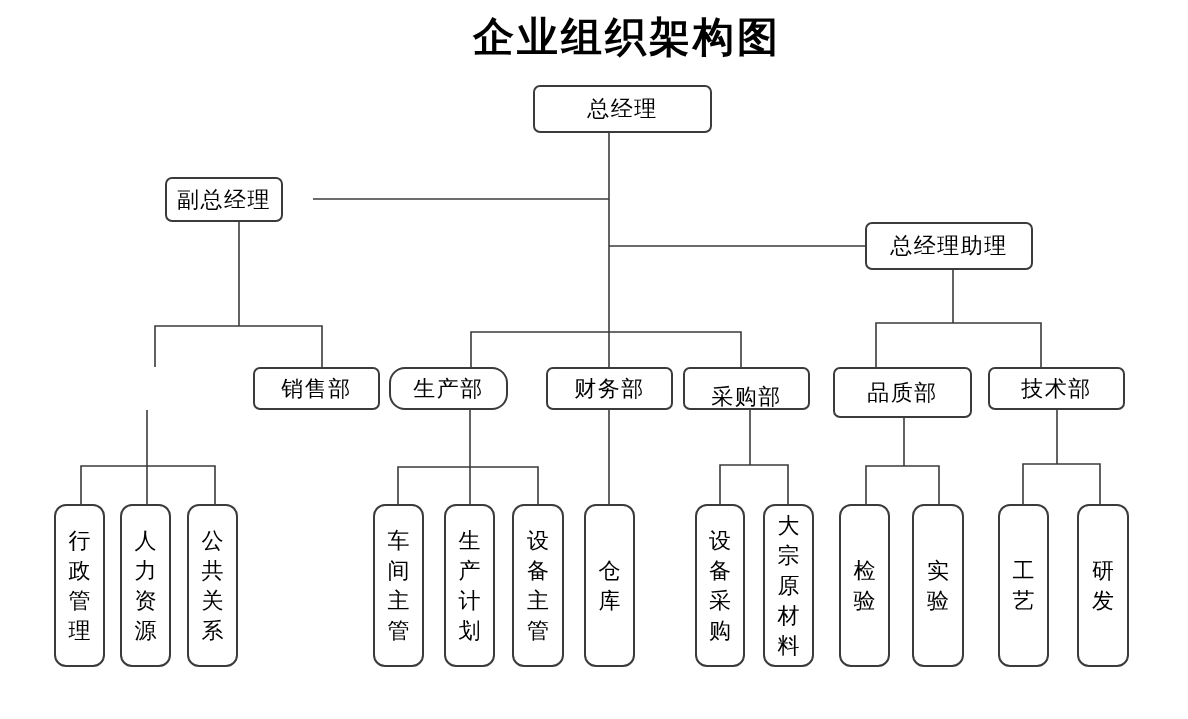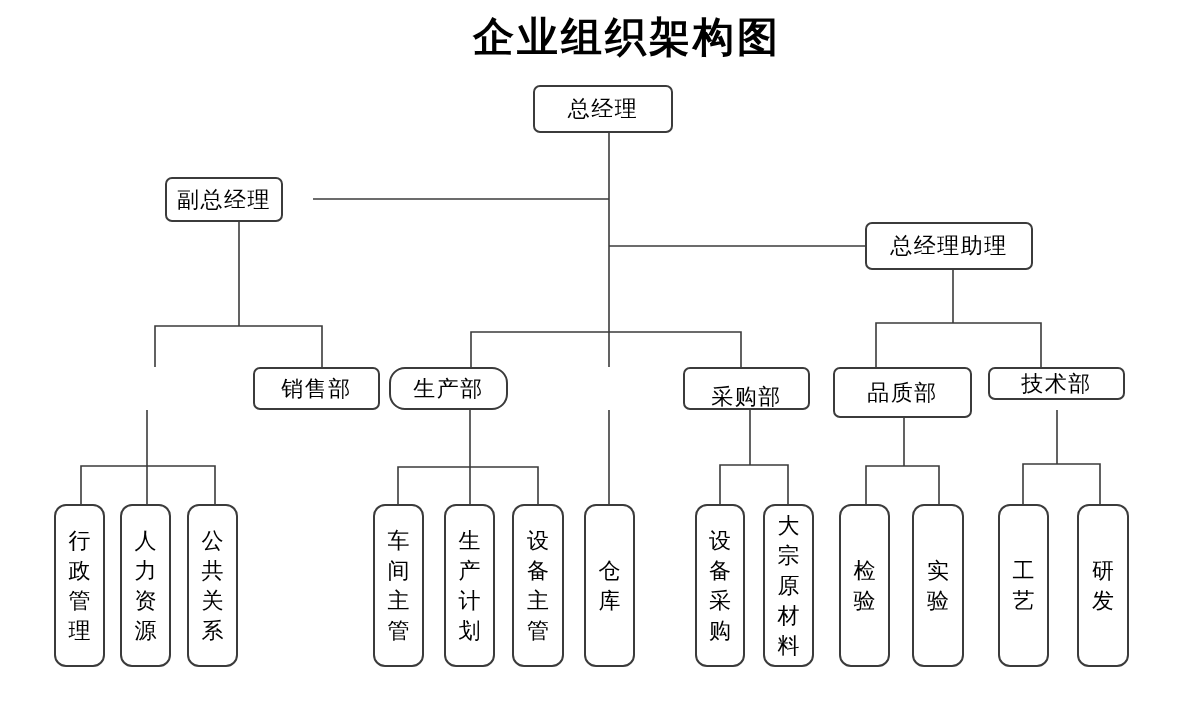--- a/index.html
+++ b/index.html
@@ -50,44 +50,47 @@
     <path d="M398 504 V467 H538 V504"></path>
     <path d="M609 410 V504"></path>
     <path d="M750 410 V465"></path>
     <path d="M720 504 V465 H788 V504"></path>
     <path d="M904 410 V466"></path>
     <path d="M866 504 V466 H939 V504"></path>
     <path d="M1057 410 V464"></path>
     <path d="M1023 504 V464 H1100 V504"></path>
   </svg>
 
-  <div class="node" style="left:533px;top:85px;width:140px;height:48px;">
+  <div class="node" style="left:533px;top:85px;width:179px;height:48px;">
     <span>总经理</span>
   </div>
 
   <div class="node" style="left:165px;top:177px;width:118px;height:45px;">
     <span>副总经理</span>
   </div>
   <div class="node" style="left:865px;top:222px;width:168px;height:48px;">
     <span>总经理助理</span>
   </div>
 
   <div class="node" style="left:253px;top:367px;width:127px;height:43px;">
     <span>销售部</span>
   </div>
   <div class="node" style="left:389px;top:367px;width:119px;height:43px;border-radius:16px;">
     <span>生产部</span>
   </div>
+  <div class="node" style="left:546px;top:367px;width:127px;height:43px;">
+    <span>财务部</span>
+  </div>
   <div class="node" style="left:683px;top:367px;width:127px;height:43px;align-items:flex-end;">
     <span>采购部</span>
   </div>
   <div class="node" style="left:833px;top:367px;width:139px;height:51px;">
     <span>品质部</span>
   </div>
-  <div class="node" style="left:988px;top:367px;width:137px;height:33px;">
+  <div class="node" style="left:988px;top:367px;width:137px;height:43px;">
     <span>技术部</span>
   </div>
 
   <div class="node vbox" style="left:54px;top:504px;width:51px;height:163px;">
     <span class="v-label">
         <span>行</span>
         <span>政</span>
         <span>管</span>
         <span>理</span>
       </span>

